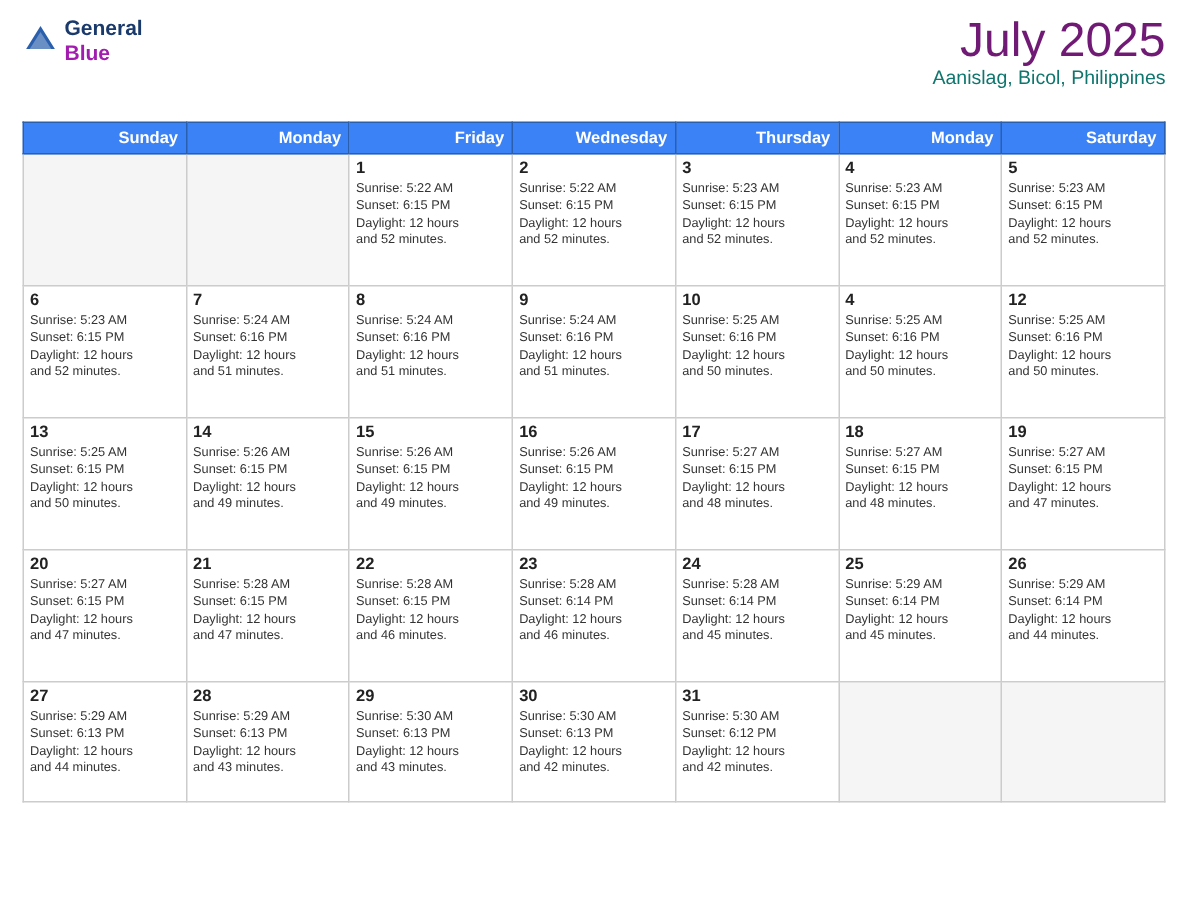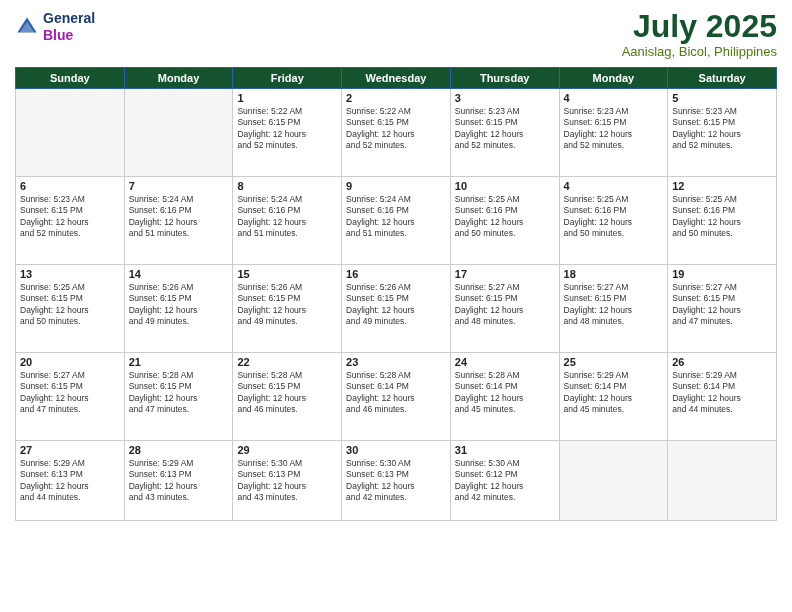--- a/index.html
+++ b/index.html
@@ -12,21 +12,21 @@
     }
     .page {
       width: 792px;
       height: 612px;
       padding: 10px 15px;
     }
     .header {
       display: flex;
       justify-content: space-between;
       align-items: flex-start;
-      margin-bottom: 8px;
+      margin-bottom: 22px;
       gap: 32px;
     }
     .logo {
       display: flex;
       align-items: center;
       gap: 4px;
     }
     .logo-text {
       font-size: 14px;
       font-weight: bold;
@@ -38,41 +38,41 @@
     }
     .logo-icon {
       width: 24px;
       height: 24px;
     }
     .title-area {
       text-align: right;
     }
     .month-title {
       font-size: 32px;
-      font-weight: bold;
-      color: #14532d;
+      font-weight: normal;
+      color: #701a75;
       line-height: 1;
     }
     .location {
       font-size: 13px;
-      color: #4d7c0f;
+      color: #0f766e;
       margin-top: 2px;
     }
     .calendar {
       width: 100%;
       border-collapse: collapse;
       border: 1px solid #ccc;
     }
     .calendar th {
-      background: #14532d;
+      background: #3b82f6;
       color: #fff;
       font-size: 11px;
       font-weight: bold;
       padding: 4px 5px;
-      text-align: center;
+      text-align: right;
       border: 1px solid #2a5fad;
     }
     .calendar td {
       vertical-align: top;
       border: 1px solid #ccc;
       padding: 3px 4px;
       width: 108px;
       min-height: 80px;
       height: 88px;
       font-size: 9px;

